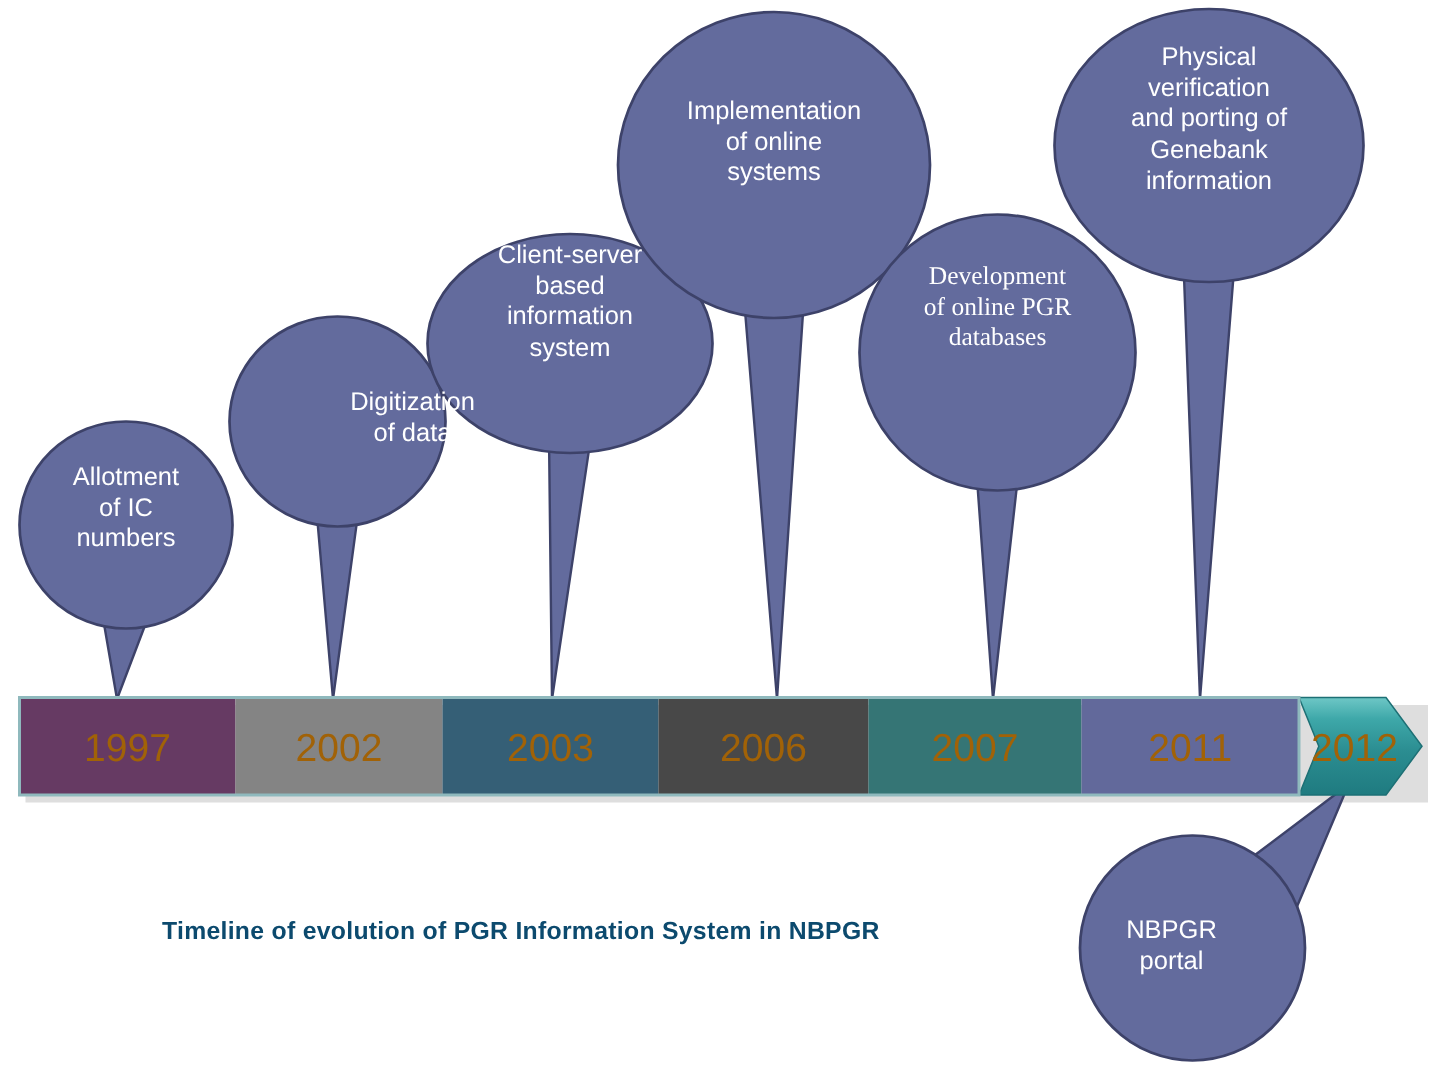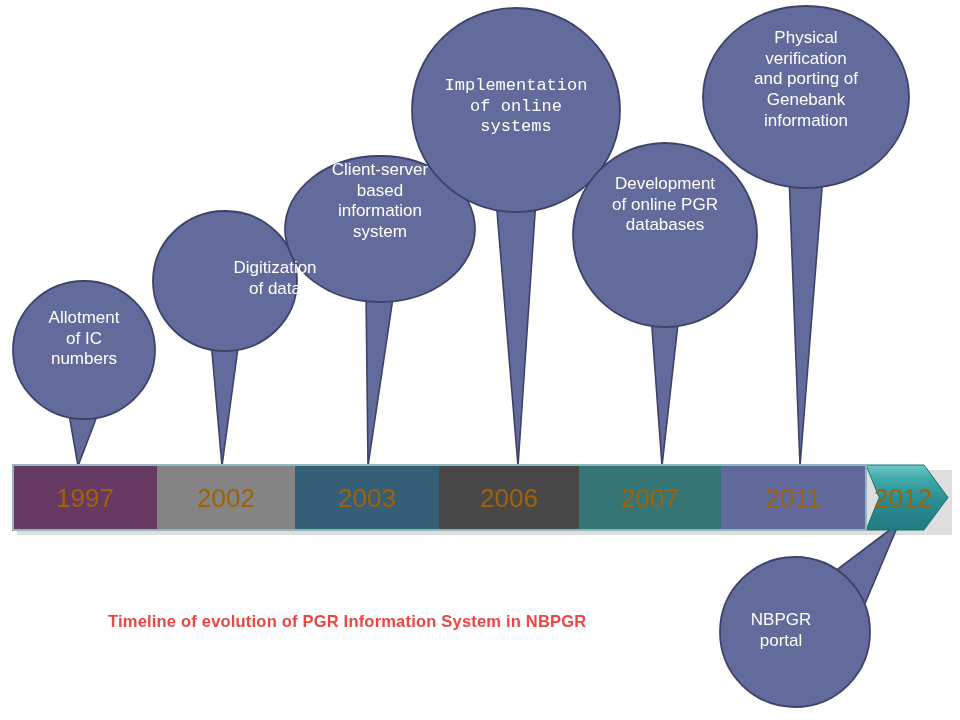--- a/index.html
+++ b/index.html
@@ -40,21 +40,21 @@
     text-align: center;
     font-family: "Liberation Sans", sans-serif;
     font-size: 26px;
     line-height: 1;
     pointer-events: none;
   }
   #caption {
     position: absolute;
     left: 108px;
     top: 612px;
-    color: #ef4444;
+    color: #0c4a6e;
     font-family: "Liberation Sans", sans-serif;
     font-size: 16.5px;
     font-weight: bold;
     letter-spacing: 0.2px;
     white-space: nowrap;
   }
 </style>
 </head>
 <body>
 
@@ -120,24 +120,24 @@
       <div class="year-label" style="left: 843px; top: 484.5px; width: 120px;">2012</div>
       <div class="bubble-text" style="font-size: 17px; left: 13px; width: 142px; top: 308px;">Allotment
 of IC
 numbers</div>
       <div class="bubble-text" style="font-size: 17px; left: 153px; width: 156px; top: 258px; margin-left: 44px;">Digitization
 of data</div>
       <div class="bubble-text" style="font-size: 17px; left: 285px; width: 190px; top: 160px;">Client-server
 based
 information
 system</div>
-      <div class="bubble-text" style="font-size: 17px; left: 412px; width: 208px; top: 76px; font-family: Liberation Mono, monospace;">Implementation
+      <div class="bubble-text" style="font-size: 17px; left: 412px; width: 208px; top: 64px;">Implementation
 of online
 systems</div>
-      <div class="bubble-text" style="font-size: 17px; left: 573px; width: 184px; top: 174px;">Development
+      <div class="bubble-text" style="font-size: 17px; left: 573px; width: 184px; top: 174px; font-family: Liberation Serif, serif;">Development
 of online PGR
 databases</div>
       <div class="bubble-text" style="font-size: 17px; left: 703px; width: 206px; top: 28px;">Physical
 verification
 and porting of
 Genebank
 information</div>
       <div class="bubble-text" style="font-size: 17px; left: 720px; width: 122px; top: 610px;">NBPGR
 portal</div>
     </div>

